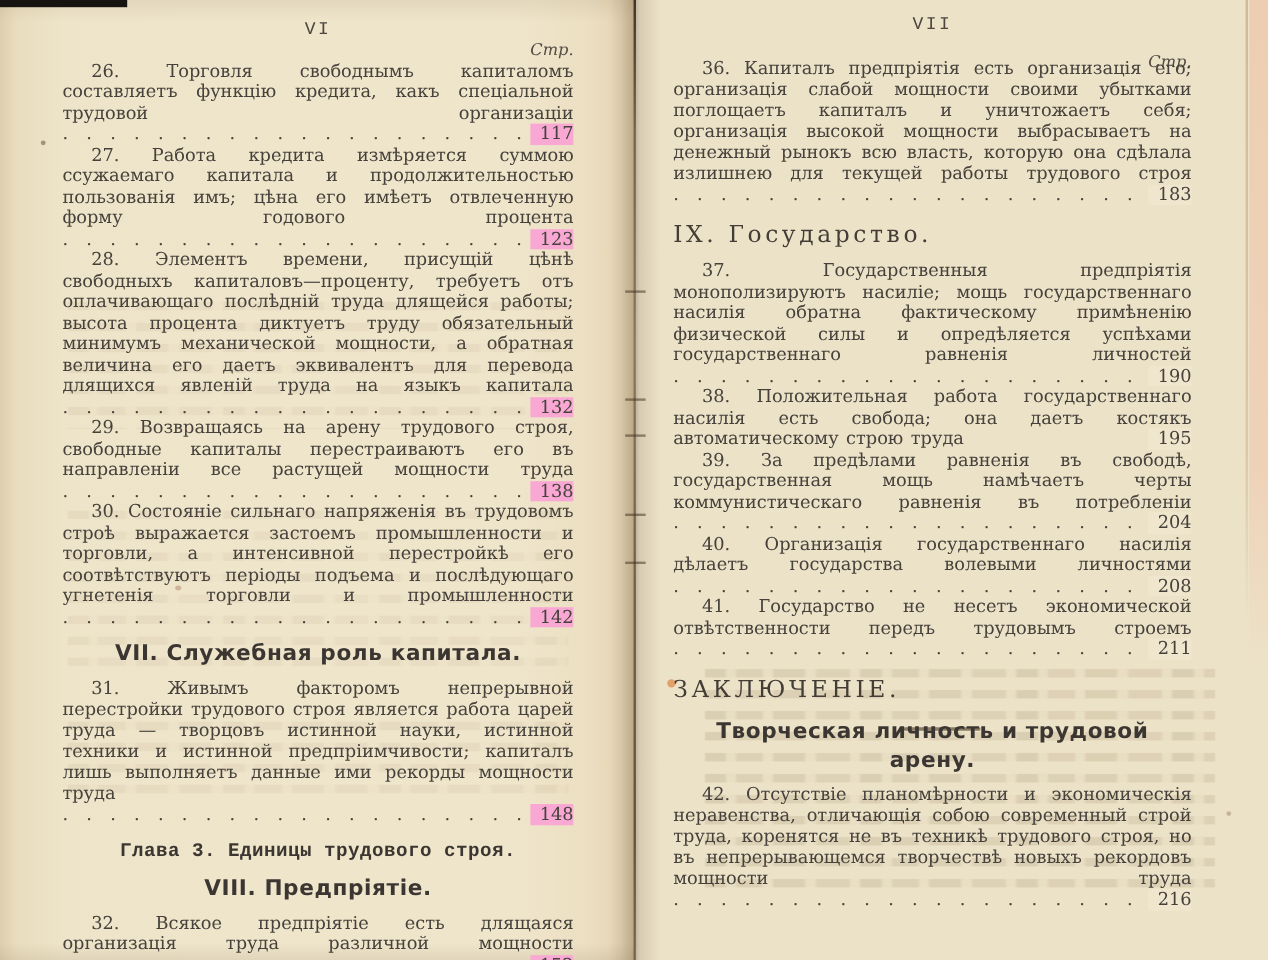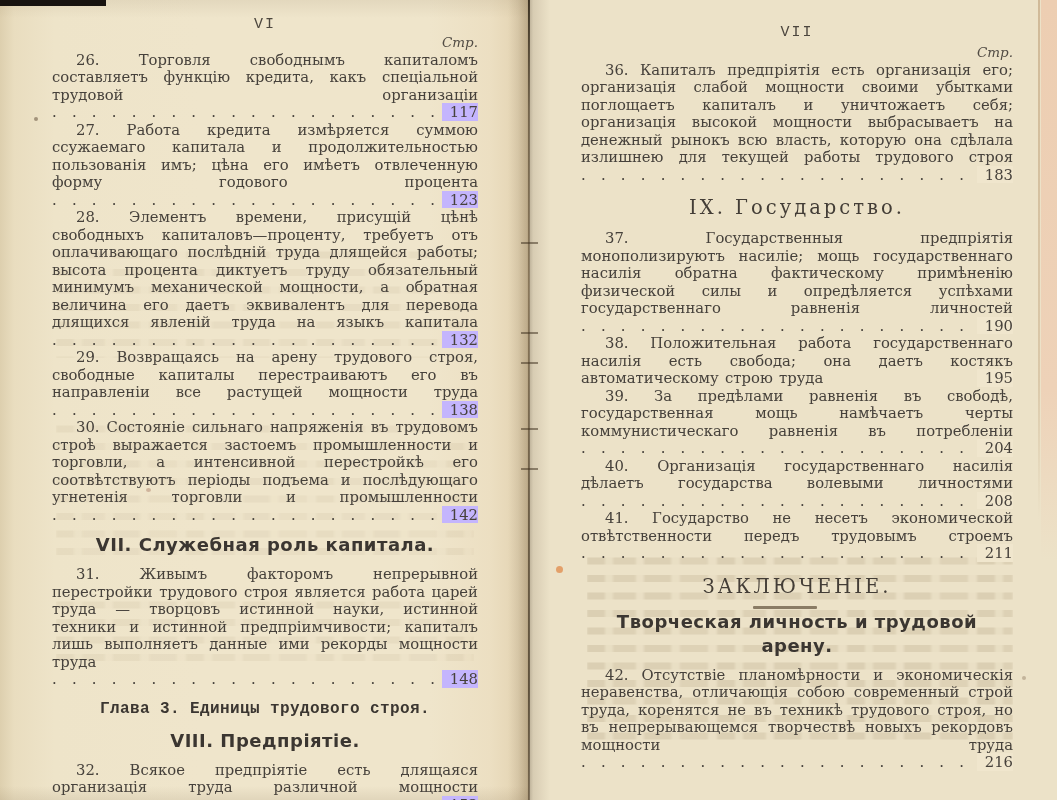--- a/index.html
+++ b/index.html
@@ -40,50 +40,50 @@
     position:absolute; left:1041px; top:0; width:16px; height:560px;
     background:linear-gradient(180deg, #edceb2 0, #eed2b8 390px, rgba(238,210,184,0) 560px);
   }
   .fore-edge-crease {
     position:absolute; left:1038px; top:0; width:2px; height:520px;
     background:linear-gradient(180deg, rgba(185,152,112,.55) 0, rgba(185,152,112,.35) 380px, rgba(185,152,112,0) 520px);
   }
   
   .text-col { position:absolute; top:0; font-size:14.8px; line-height:17.5px; }
   .col-left  { left:52px;  width:426px; padding-top:16px; }
-  .col-right { left:581px; width:432px; padding-top:24px; }
+  .col-right { left:561px; width:432px; padding-top:12px; }
   .folio { text-align:center; font-size:15px; letter-spacing:2px; color:#4c463e;font-family:Liberation Mono, monospace; }
   .col-label { position:absolute; right:0; font-style:italic; font-size:13.5px; color:#524c44; }
   .col-left  .col-label { top:34px; }
   .col-right .col-label { top:44px; }
   .col-left  .toc { padding-top:17px; }
   .col-right .toc { padding-top:19px; }
   
   .entry {
     position:relative; text-align:justify; text-indent:24px;
     overflow:hidden; word-spacing:1.5px;
   }
   .leader { white-space:nowrap; letter-spacing:4.5px; }
   .pagenum { position:absolute; right:0; bottom:0; text-indent:0; padding-left:8px; }
-  .page-left-col .pagenum  { background:#c4b5fd; }
+  .page-left-col .pagenum  { background:#f9a8d4; }
   .page-right-col .pagenum { background:#f0e6cd; }
   
   .h-sans {
     font-family:"DejaVu Sans", sans-serif; font-weight:bold;
     font-size:18px; line-height:24px; text-align:center; text-indent:0;
     letter-spacing:.5px; color:#3b3631; margin:10px 0 8px;
   }
   .h-chapter {
     font-family:Liberation Mono, monospace; font-weight:bold;
     font-size:16px; line-height:20px; text-align:center; text-indent:0;
     letter-spacing:.4px; color:#3b3631; margin:11px 0 3px;
   }
   .h-serif {
     font-family:"DejaVu Serif", serif; font-size:19.5px; line-height:26px;
-    text-align:center; text-indent:0; letter-spacing:3px; color:#433d36; margin:12px 0 8px;
+    text-align:left; text-indent:0; letter-spacing:3px; color:#433d36; margin:12px 0 8px;
   }
   
   .ghost {
     position:absolute;
     background:
       repeating-linear-gradient(90deg,
         rgba(146,124,88,.55) 0 18px,  rgba(146,124,88,.12) 18px 26px,
         rgba(146,124,88,.48) 26px 49px, rgba(146,124,88,.08) 49px 57px,
         rgba(146,124,88,.52) 57px 84px, rgba(146,124,88,.10) 84px 93px,
         rgba(146,124,88,.46) 93px 121px, rgba(146,124,88,.08) 121px 130px);

